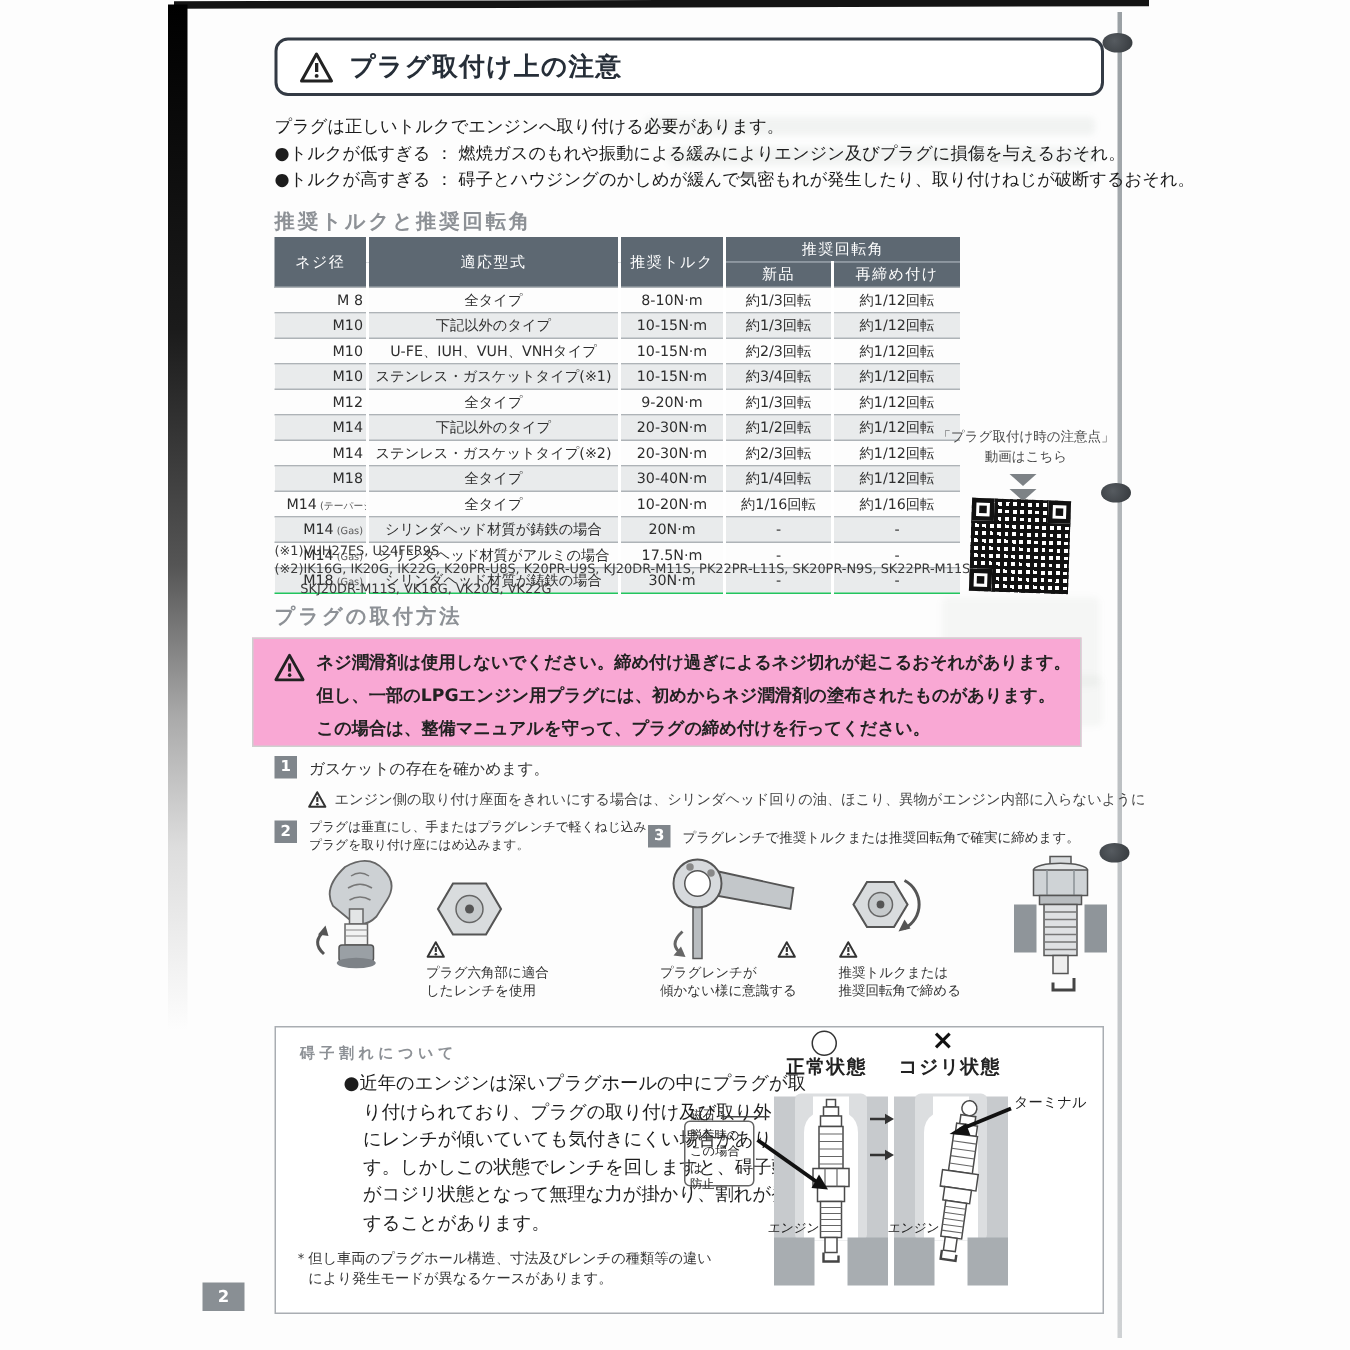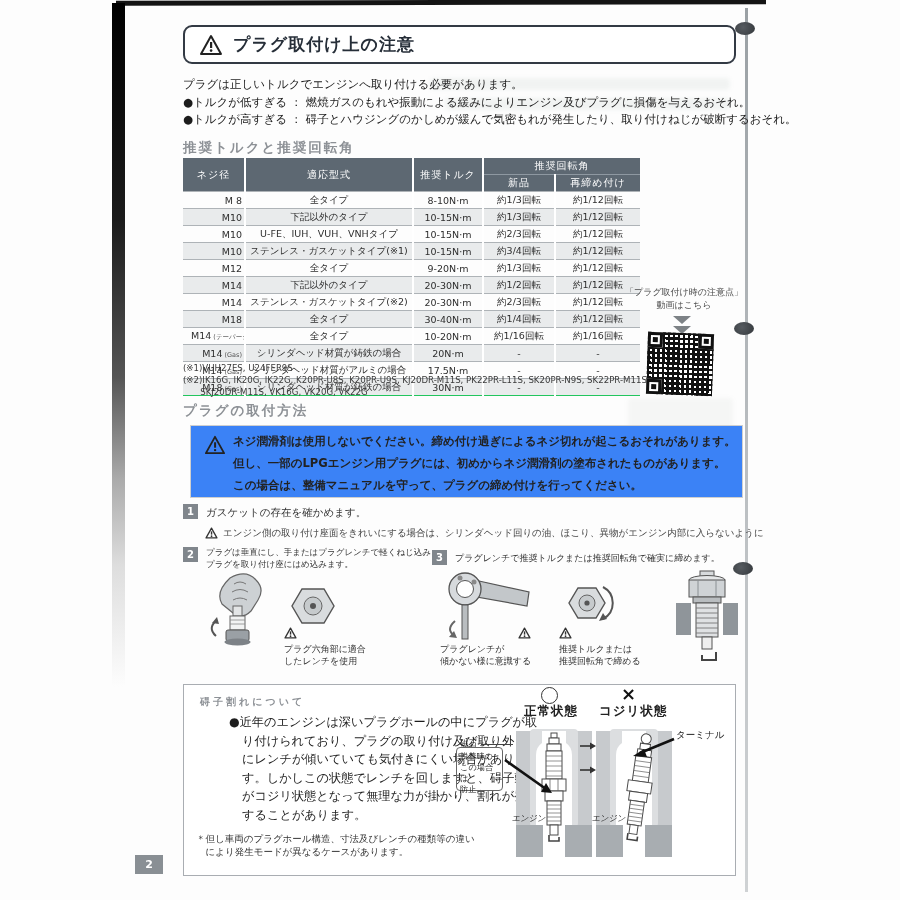--- a/index.html
+++ b/index.html
@@ -44,21 +44,21 @@
   .qr-cap{position:absolute;left:620px;top:286px;width:128px;text-align:center;font-size:9px;color:#4a4a4a;line-height:13px;}
   .chev{position:absolute;left:673px;width:0;height:0;border-left:9px solid transparent;border-right:9px solid transparent;
     border-top:8px solid #7d8286;}
   .qr{position:absolute;left:647px;top:333px;width:66px;height:62px;transform:rotate(2deg);
     background:repeating-linear-gradient(0deg,#111 0 2.5px,transparent 2.5px 5px),
                repeating-linear-gradient(90deg,#111 0 2.5px,#fff 2.5px 5px);}
   .qr .f{position:absolute;width:15px;height:15px;background:#fff;border:3px solid #111;box-sizing:border-box;}
   .qr .f::after{content:"";position:absolute;inset:2px;background:#111;}
   .f.tl{left:0;top:0}.f.tr{right:0;top:0}.f.bl{left:0;bottom:0}
   
-  .warnbox{position:absolute;left:190px;top:425px;width:553px;height:73px;background:#3b82f6;border:1px solid #cfcfcf;
+  .warnbox{position:absolute;left:168px;top:425px;width:553px;height:73px;background:#f9a8d4;border:1px solid #cfcfcf;
     box-sizing:border-box;}
   .warnbox .tri{position:absolute;left:13px;top:9px;}
   .warnbox .wl{position:absolute;left:42px;font-size:11.5px;font-weight:600;color:#222;white-space:nowrap;}
   
   .badge{position:absolute;width:15px;height:15px;background:#80868c;color:#fff;font-size:10px;font-weight:bold;
     display:flex;align-items:center;justify-content:center;}
   .step-t{position:absolute;color:#333;white-space:nowrap;}
   .note-line{position:absolute;display:flex;align-items:flex-start;gap:5px;font-size:9.5px;color:#444;white-space:nowrap;}
   
   .cap{position:absolute;display:flex;gap:4px;align-items:flex-start;flex-direction:column;}

